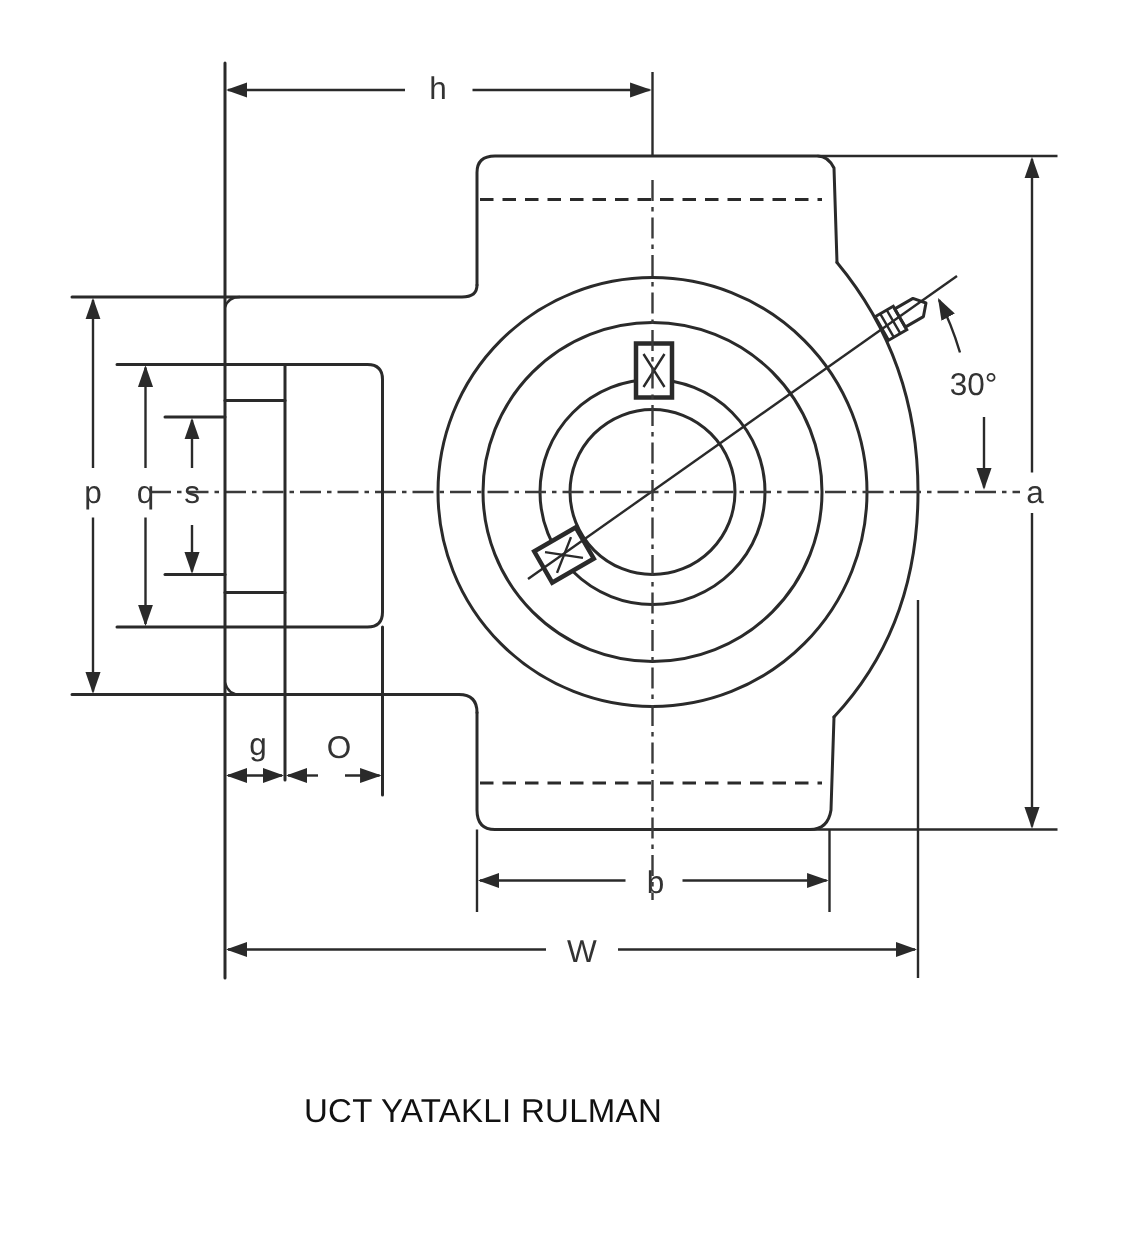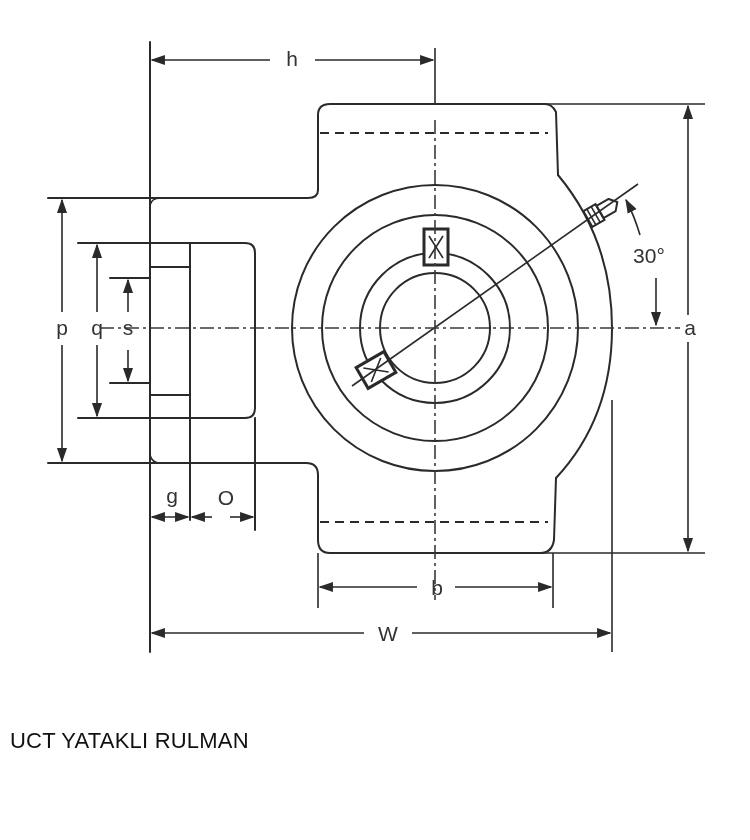--- a/index.html
+++ b/index.html
@@ -3,21 +3,21 @@
 <meta charset="utf-8">
 <style>
   html, body { margin: 0; padding: 0; background: #ffffff; }
   body { width: 750px; height: 840px; position: relative; overflow: hidden; font-family: "Liberation Sans", sans-serif; }
   #drawing { position: absolute; left: 0; top: 0; width: 750px; height: 840px; }
   .ln { stroke: #2a2a2a; stroke-width: 2; fill: none; stroke-linecap: round; stroke-linejoin: round; }
   .thin { stroke: #2a2a2a; stroke-width: 1.6; fill: none; }
   .hid { stroke: #2a2a2a; stroke-width: 2; fill: none; stroke-dasharray: 9 6; }
   .ctr { stroke: #3a3a3a; stroke-width: 1.6; fill: none; stroke-dasharray: 14 4 3 4; }
   .dimtxt { font-family: "Liberation Sans", sans-serif; font-size: 21px; fill: #333333; }
-  .caption { position: absolute; left: 0; width: 624px; top: 728px; text-align: left; font-family: "Liberation Sans", sans-serif; font-size: 22px; color: #111111; letter-spacing: 0.2px; margin-left: 32px; }
+  .caption { position: absolute; left: 0; width: 624px; top: 728px; text-align: center; font-family: "Liberation Sans", sans-serif; font-size: 22px; color: #111111; letter-spacing: 0.2px; margin-left: 32px; }
   .caption span { position: relative; left: -22px; }
 </style>
 </head>
 <body>
 
 <svg id="drawing" viewBox="0 0 750 840" xmlns="http://www.w3.org/2000/svg">
   <defs>
     <marker id="arr" viewBox="0 0 10 10" refX="9" refY="5" markerWidth="9" markerHeight="9" orient="auto-start-reverse">
       <path d="M0,1.5 L10,5 L0,8.5 z" fill="#2a2a2a"></path>
     </marker>

